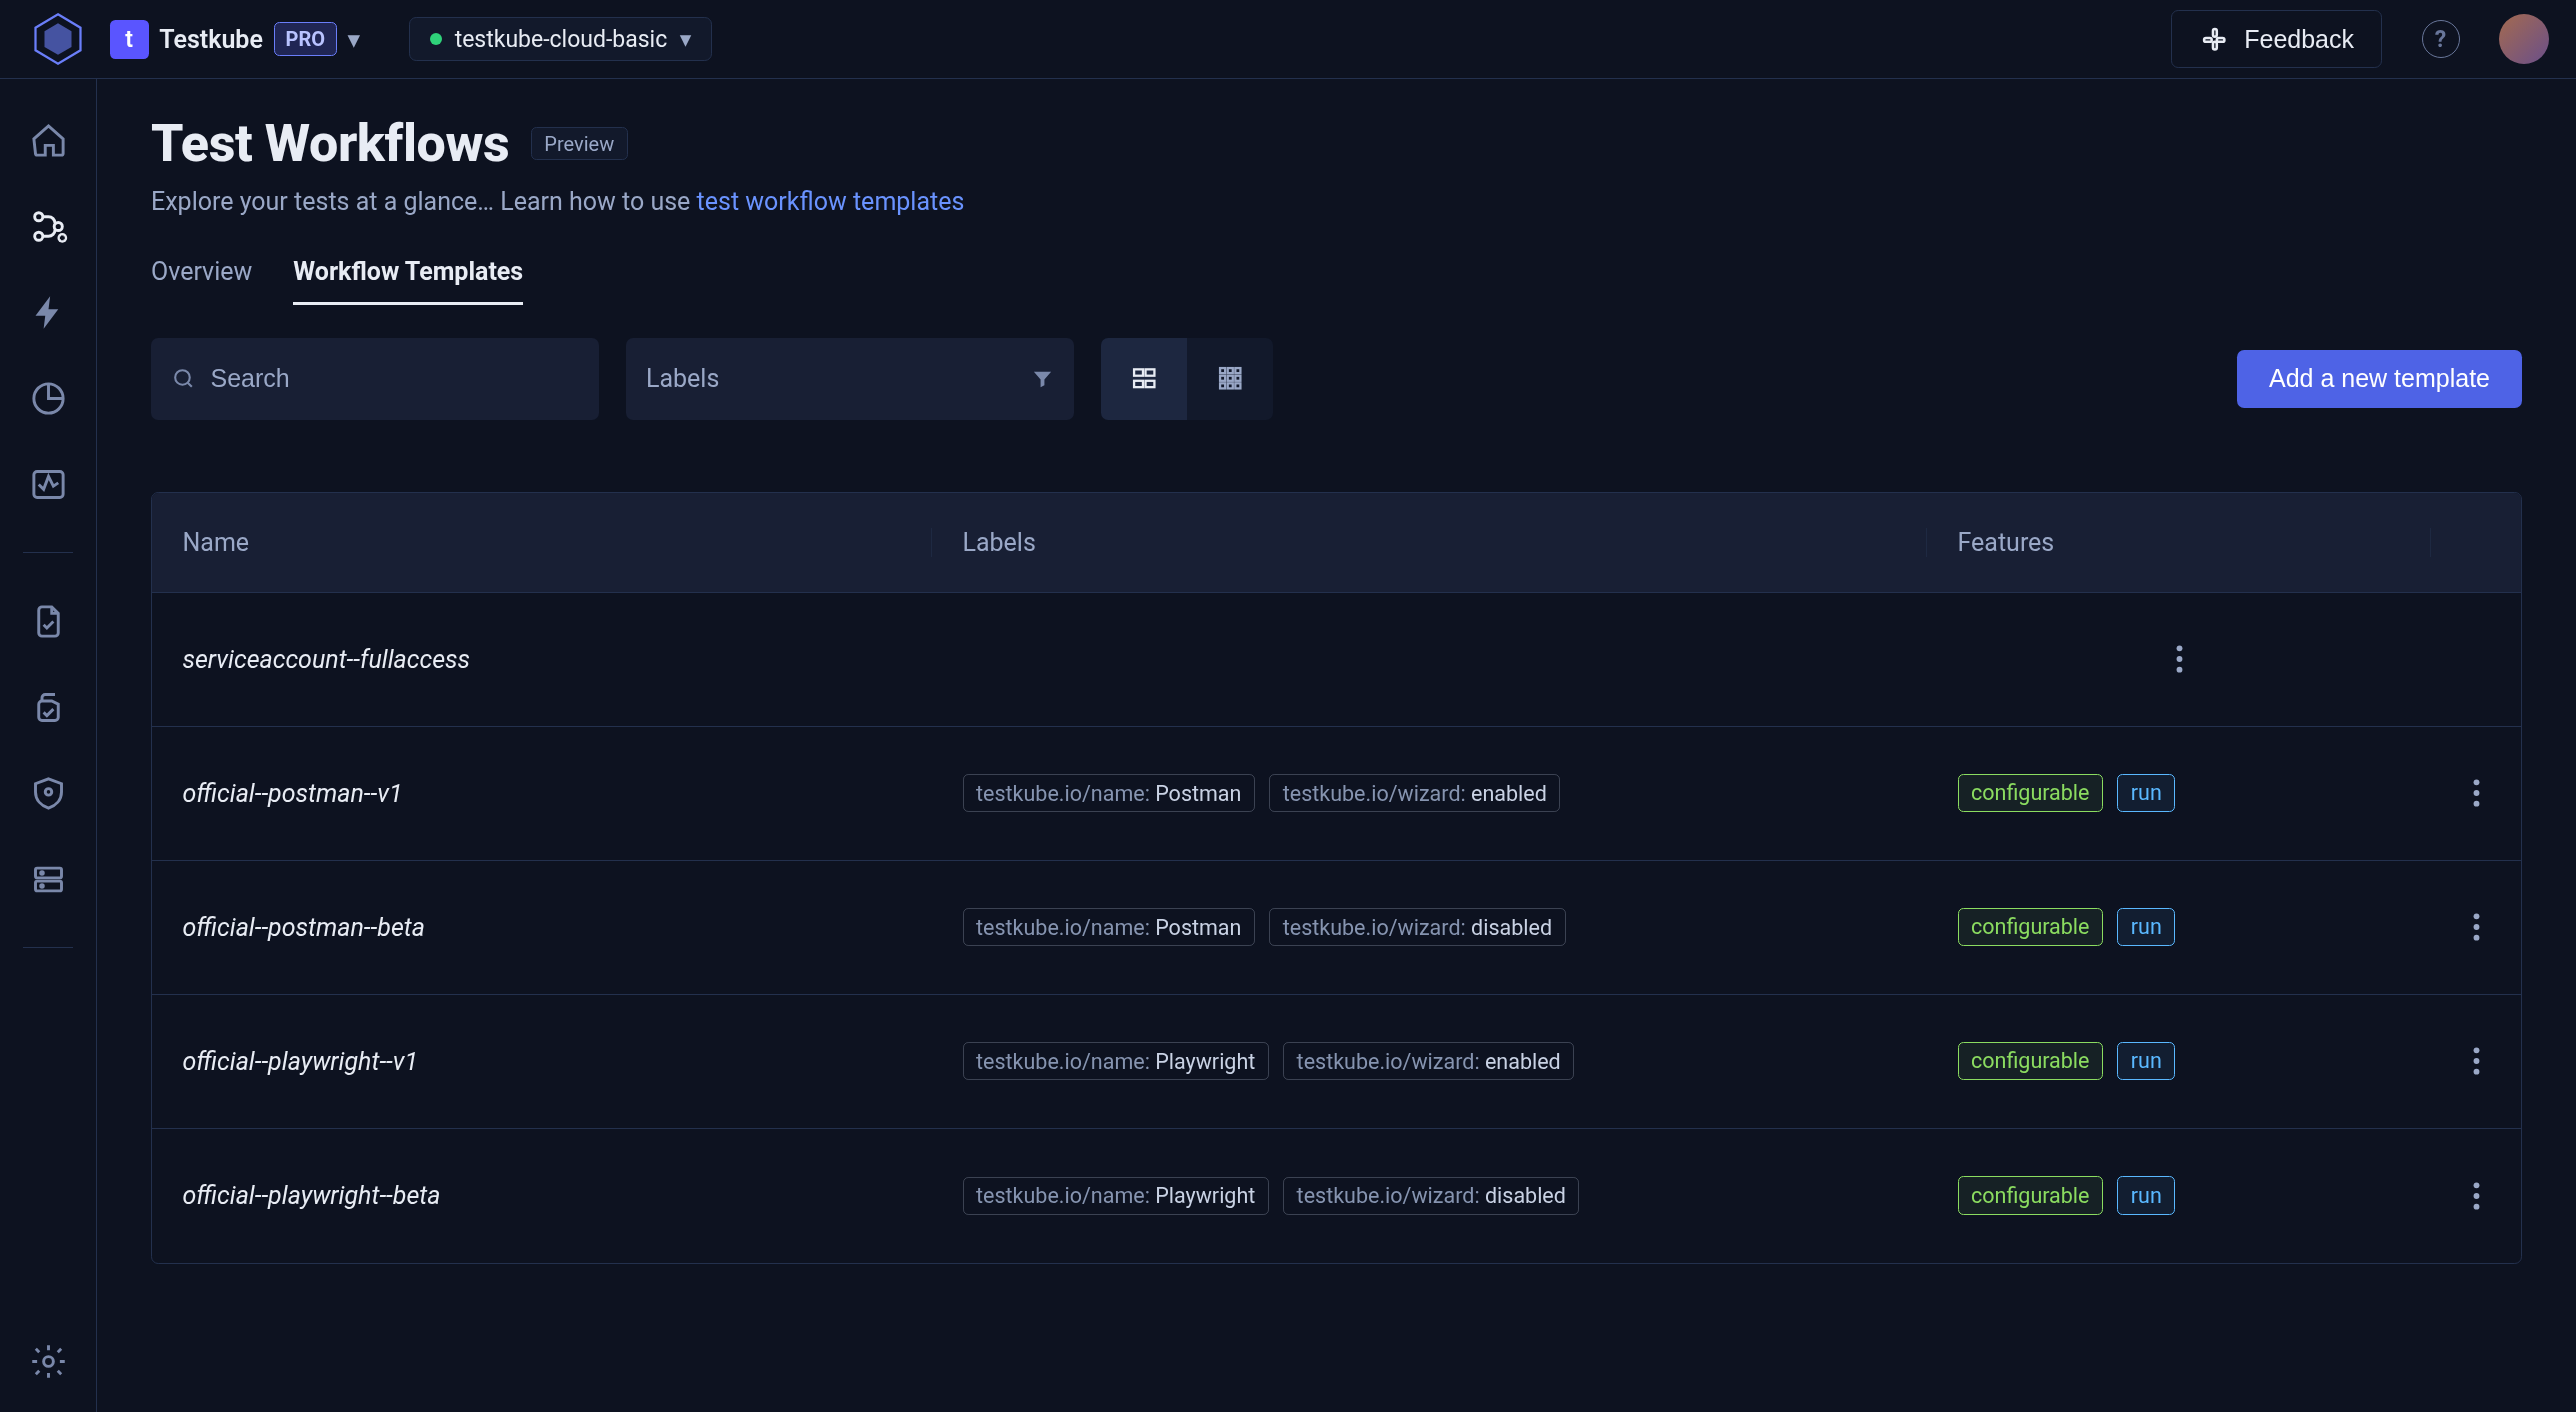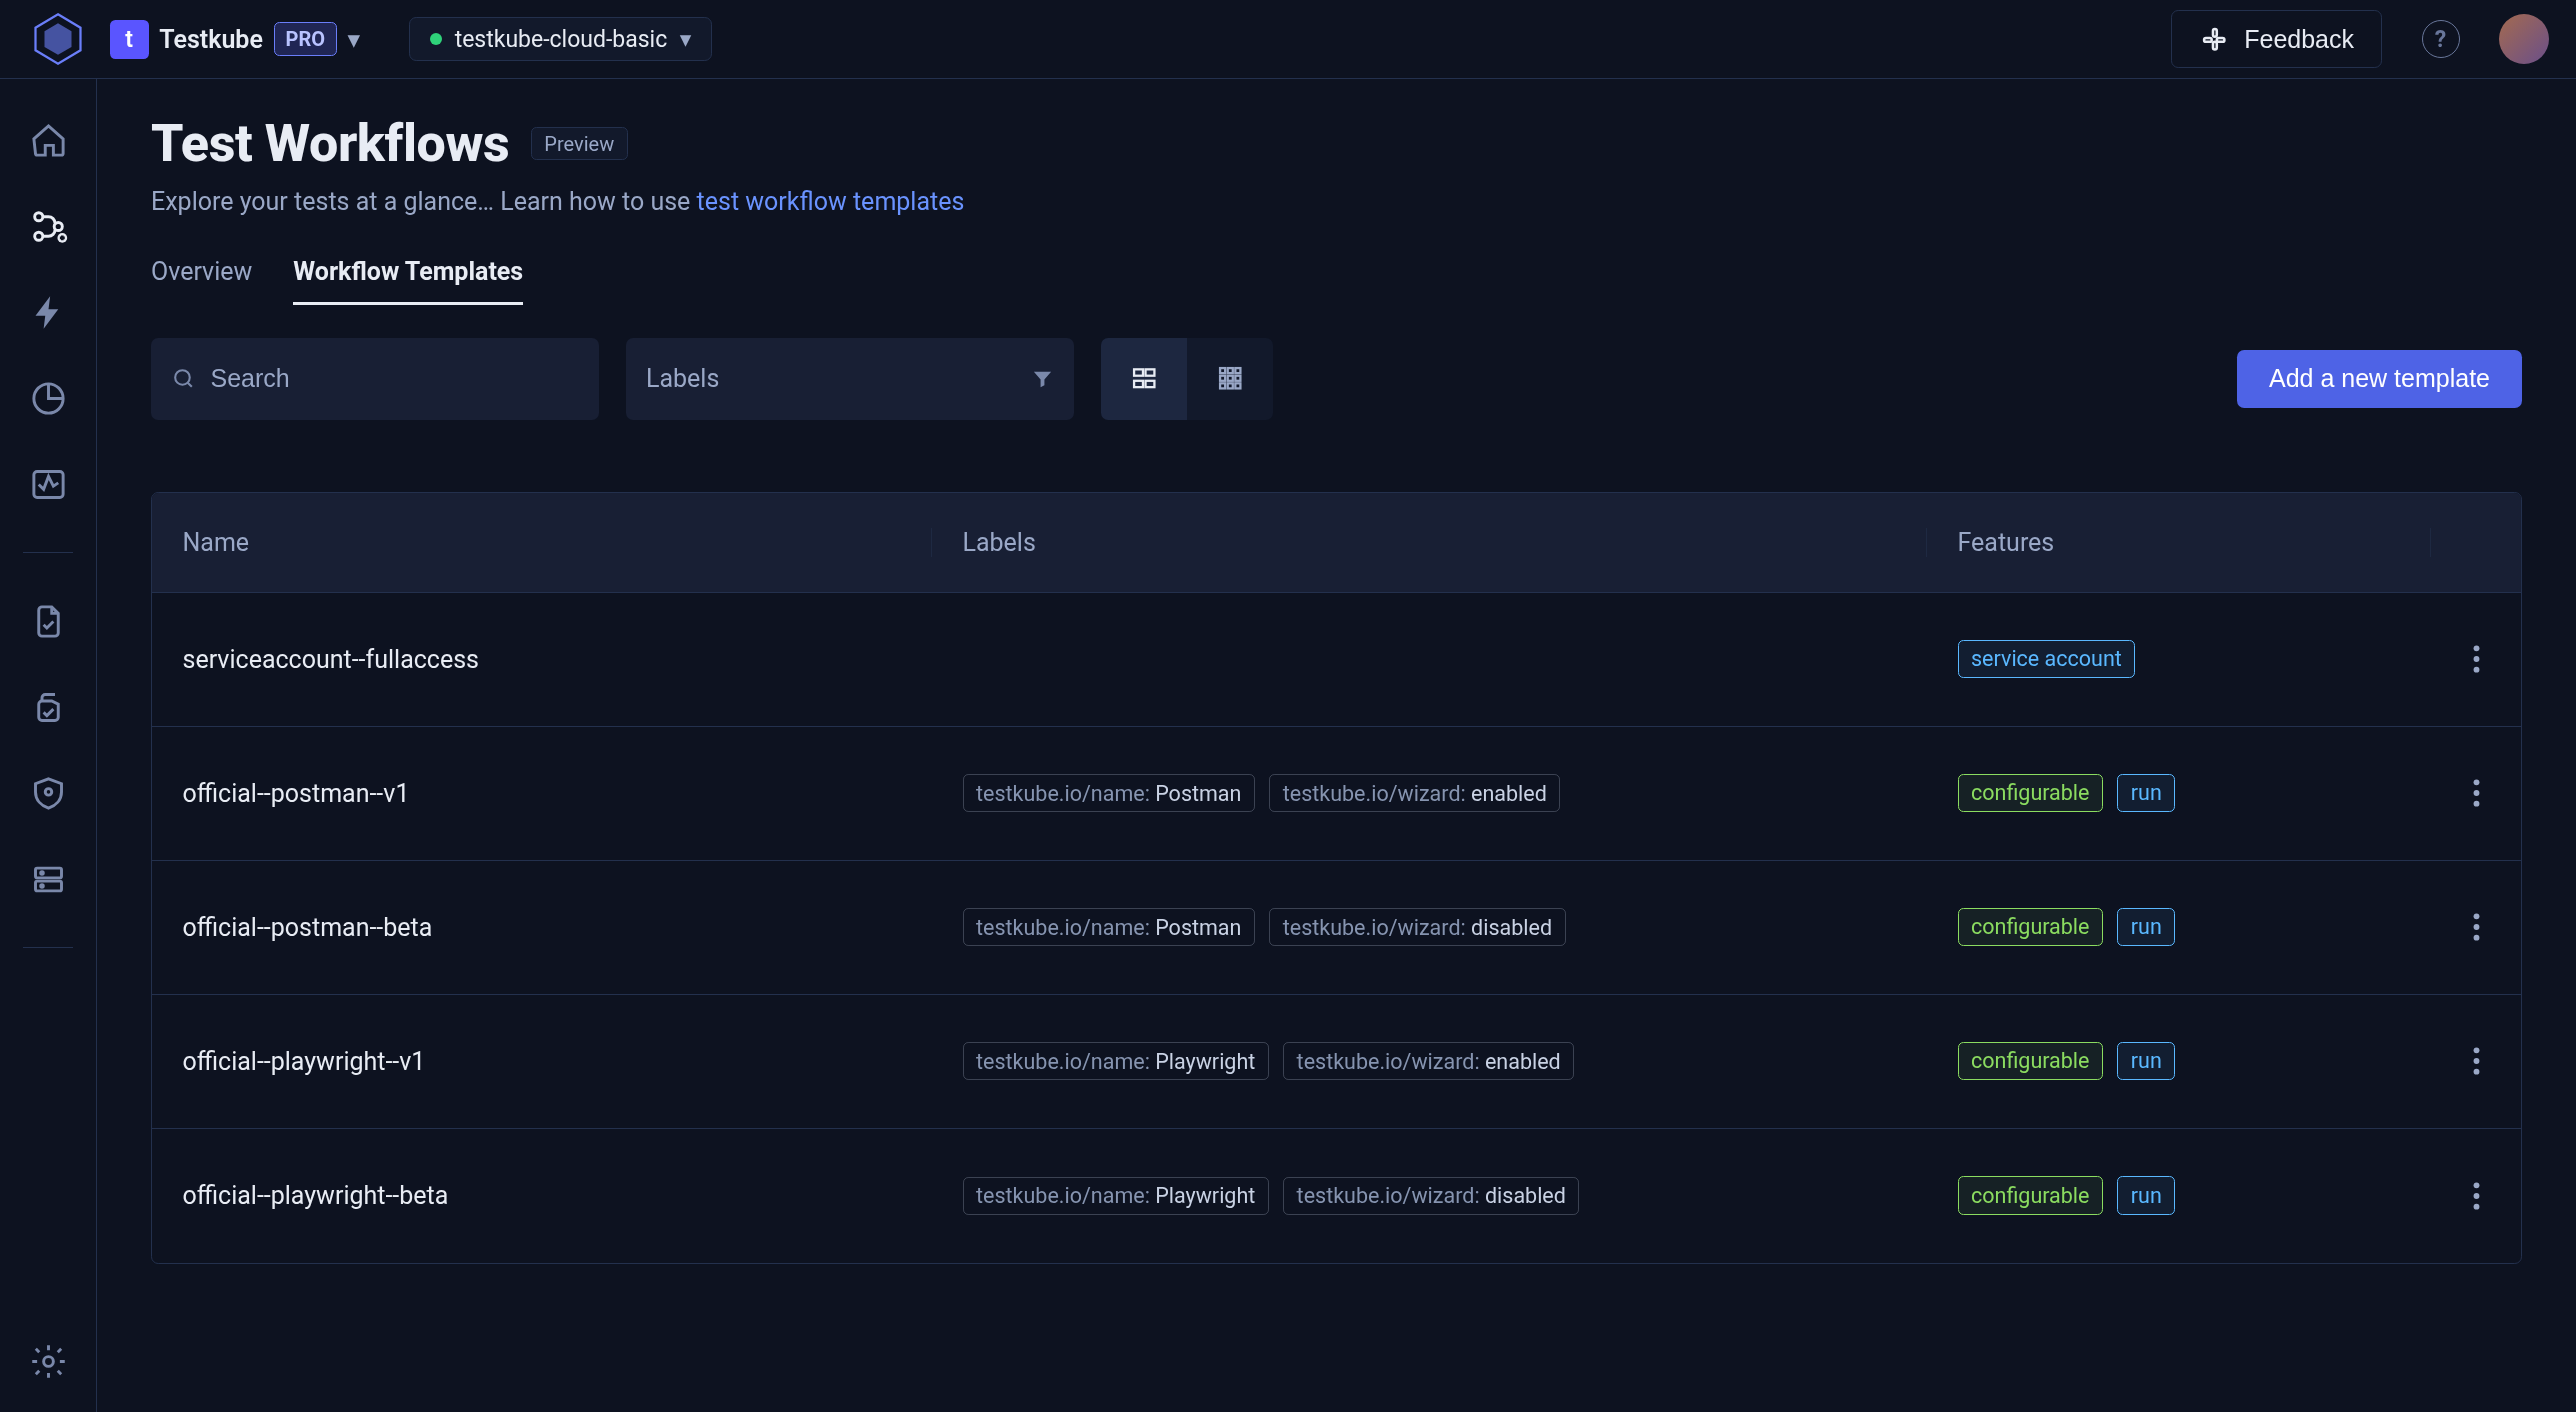--- a/index.html
+++ b/index.html
@@ -121,21 +121,21 @@
 
   
   .table{margin-top:72px;border:0.9px solid var(--border);border-radius:7.2px;overflow:hidden;}
   .thead,.trow{display:grid;grid-template-columns:780px 995px 1fr 90px;align-items:center;}
   .thead{background:var(--panel-2);height:100px;border-bottom:0.9px solid var(--border);}
   .th{color:var(--muted);font-size:25px;padding:0 30.5px;font-weight:400;border-right:0.9px solid rgba(35,48,77,0.6);}
   .th:last-child{border-right:none;}
   .trow{height:134px;border-bottom:0.9px solid var(--border);}
   .trow:last-child{border-bottom:none;}
   .td{padding:0 30.5px;font-size:25px;}
-  .td.name{color:var(--text);}
+  .td.name{color:var(--text);font-style:italic;}
   .td.labels{display:flex;gap:14.3px;flex-wrap:wrap;}
   .td.features{display:flex;gap:14.3px;}
   .label-chip{border:0.9px solid rgba(200,210,230,0.25);border-radius:5.4px;padding:5.4px 12.5px;font-size:21.5px;color:#c9d2e4;}
   .label-key{color:#8694b0;}
   .feat{border-radius:5.4px;padding:5.4px 12.5px;font-size:21.5px;border:0.9px solid;line-height:1.2;}
   .feat.green{color:var(--chip-green);border-color:var(--chip-green);background:var(--chip-green-bg);}
   .feat.blue{color:var(--chip-blue);border-color:var(--chip-blue);background:var(--chip-blue-bg);}
   .menu-cell{display:flex;align-items:center;justify-content:center;color:var(--muted);}
 
   svg{display:block;}
@@ -316,23 +316,20 @@
       <div class="thead">
         <div class="th">Name</div>
         <div class="th">Labels</div>
         <div class="th">Features</div>
         <div class="th"></div>
       </div>
       <div id="table-body">
           <div class="trow">
             <div class="td name">serviceaccount--fullaccess</div>
             <div class="td labels"></div>
-            <div class="td features">
-              <span class="feat blue">service account</span>
-            </div>
             <div class="td menu-cell">
               <svg width="9" height="32" viewBox="0 0 6 24" fill="#9aa8c7">
                 <circle cx="3" cy="4" r="2.2"></circle>
                 <circle cx="3" cy="12" r="2.2"></circle>
                 <circle cx="3" cy="20" r="2.2"></circle>
               </svg>
             </div>
           </div>
           <div class="trow">
             <div class="td name">official--postman--v1</div>

